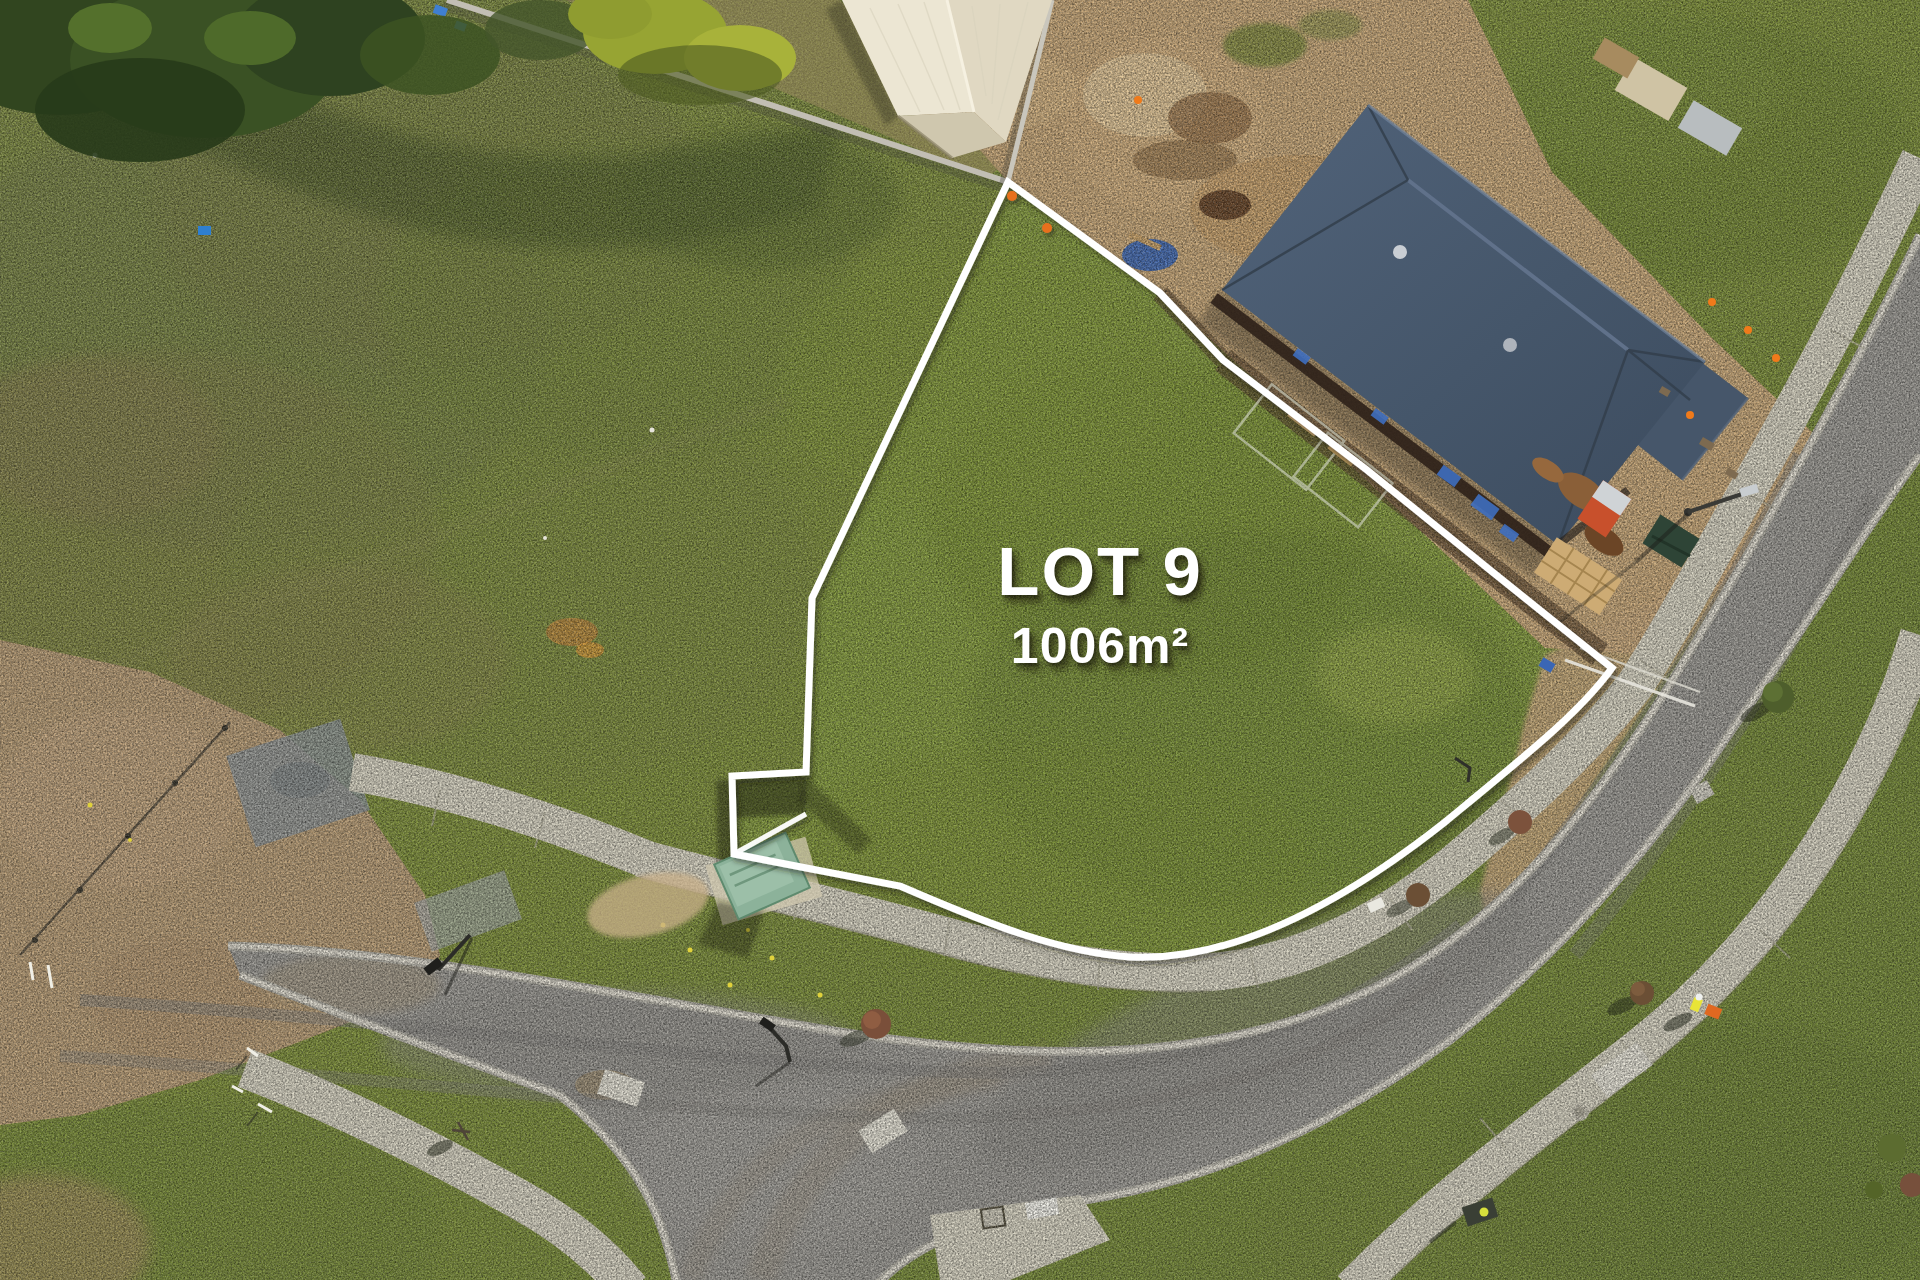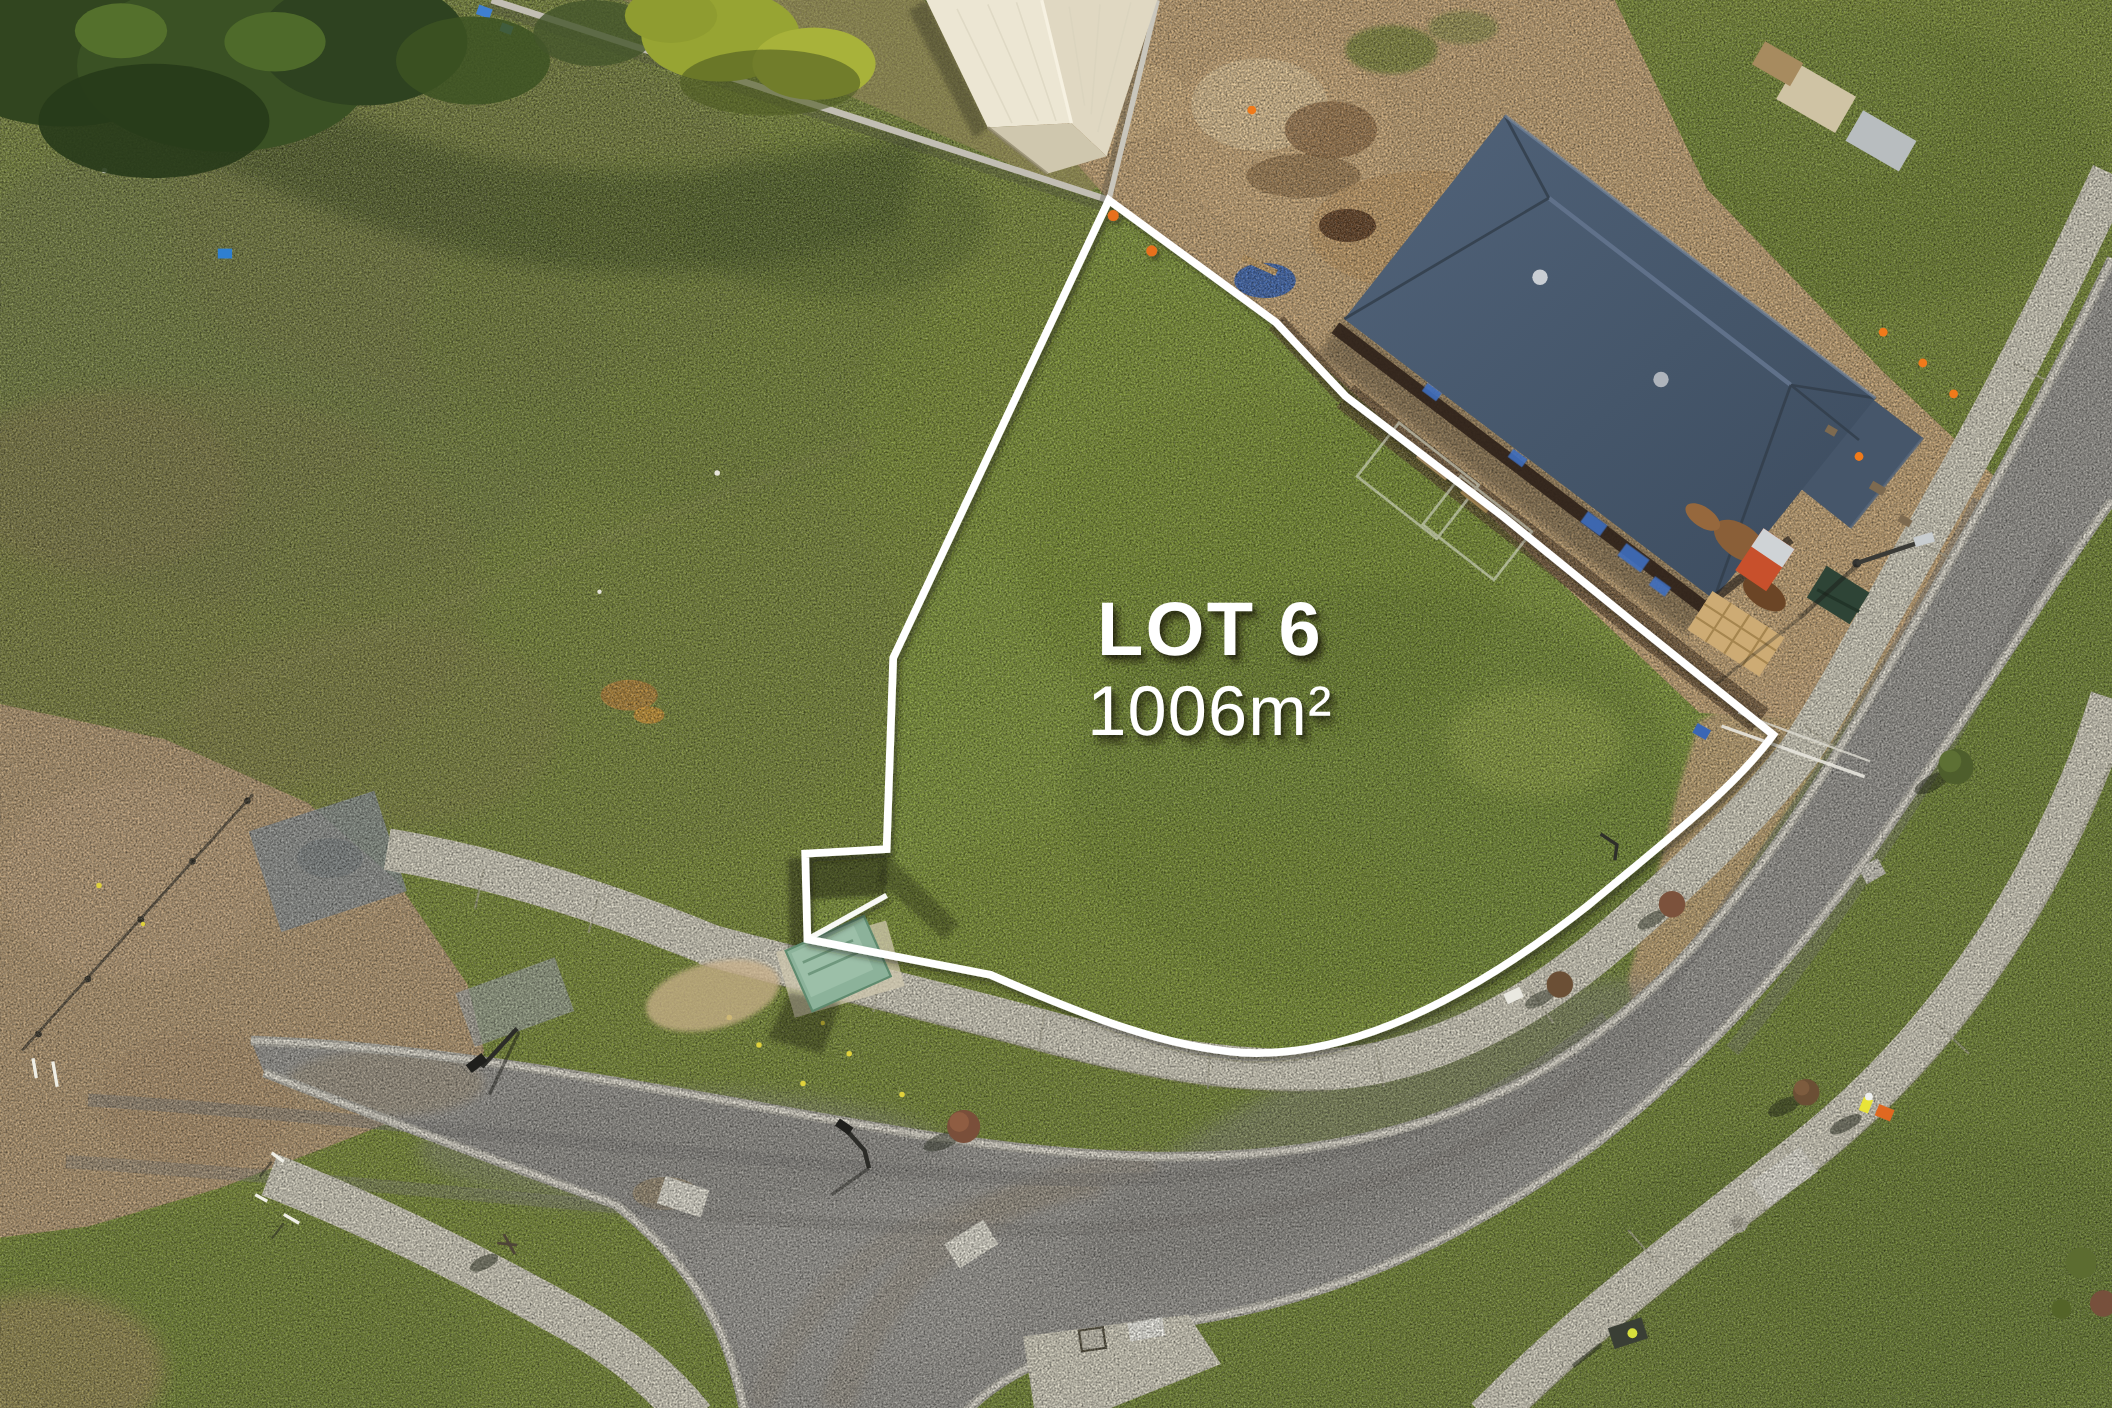--- a/index.html
+++ b/index.html
@@ -10,21 +10,21 @@
   #stage svg{position:absolute;inset:0;display:block;}
   .lot-overlay{
     position:absolute;left:1100px;top:534px;transform:translateX(-50%);
     text-align:center;color:#fff;user-select:none;white-space:nowrap;
   }
   .lot-overlay .line1{
     font-size:69px;font-weight:700;letter-spacing:2px;line-height:76px;
     text-shadow:5px 7px 7px rgba(25,20,8,.60),2px 3px 3px rgba(0,0,0,.40);
   }
   .lot-overlay .line2{
-    font-size:64px;font-weight:400;letter-spacing:1px;line-height:72px;
+    font-size:50px;font-weight:700;letter-spacing:1px;line-height:72px;
     text-shadow:5px 7px 7px rgba(25,20,8,.60),2px 3px 3px rgba(0,0,0,.40);
   }
 </style>
 </head>
 <body>
 
 <div id="stage">
 <svg width="1920" height="1280" viewBox="0 0 1920 1280" aria-hidden="true">
   <defs>
     <linearGradient id="gBase" x1="0" y1="0" x2="1" y2="1">
@@ -440,16 +440,16 @@
 
   <g filter="url(#boundaryShadow)">
     <path d="M1008,182 L812,598 L806,772 L732,776 L734,854 L900,886 C990,925 1060,952 1130,957 C1230,962 1340,905 1445,822 C1530,752 1580,712 1612,668 L1490,570 L1367,470 L1223,360 L1160,293 Z" fill="none" stroke="#ffffff" stroke-width="7" stroke-linejoin="miter"></path>
     <path d="M734,854 L806,814" stroke="#ffffff" stroke-width="5" opacity=".95"></path>
     <circle cx="1012" cy="196" r="5" fill="#e8701f"></circle>
     <circle cx="1047" cy="228" r="5" fill="#e8701f"></circle>
   </g>
 </svg>
 
 <div class="lot-overlay">
-  <div class="line1">LOT 6</div>
+  <div class="line1">LOT 9</div>
   <div class="line2">1006m²</div>
 </div>
 </div>
 
 </body></html>

